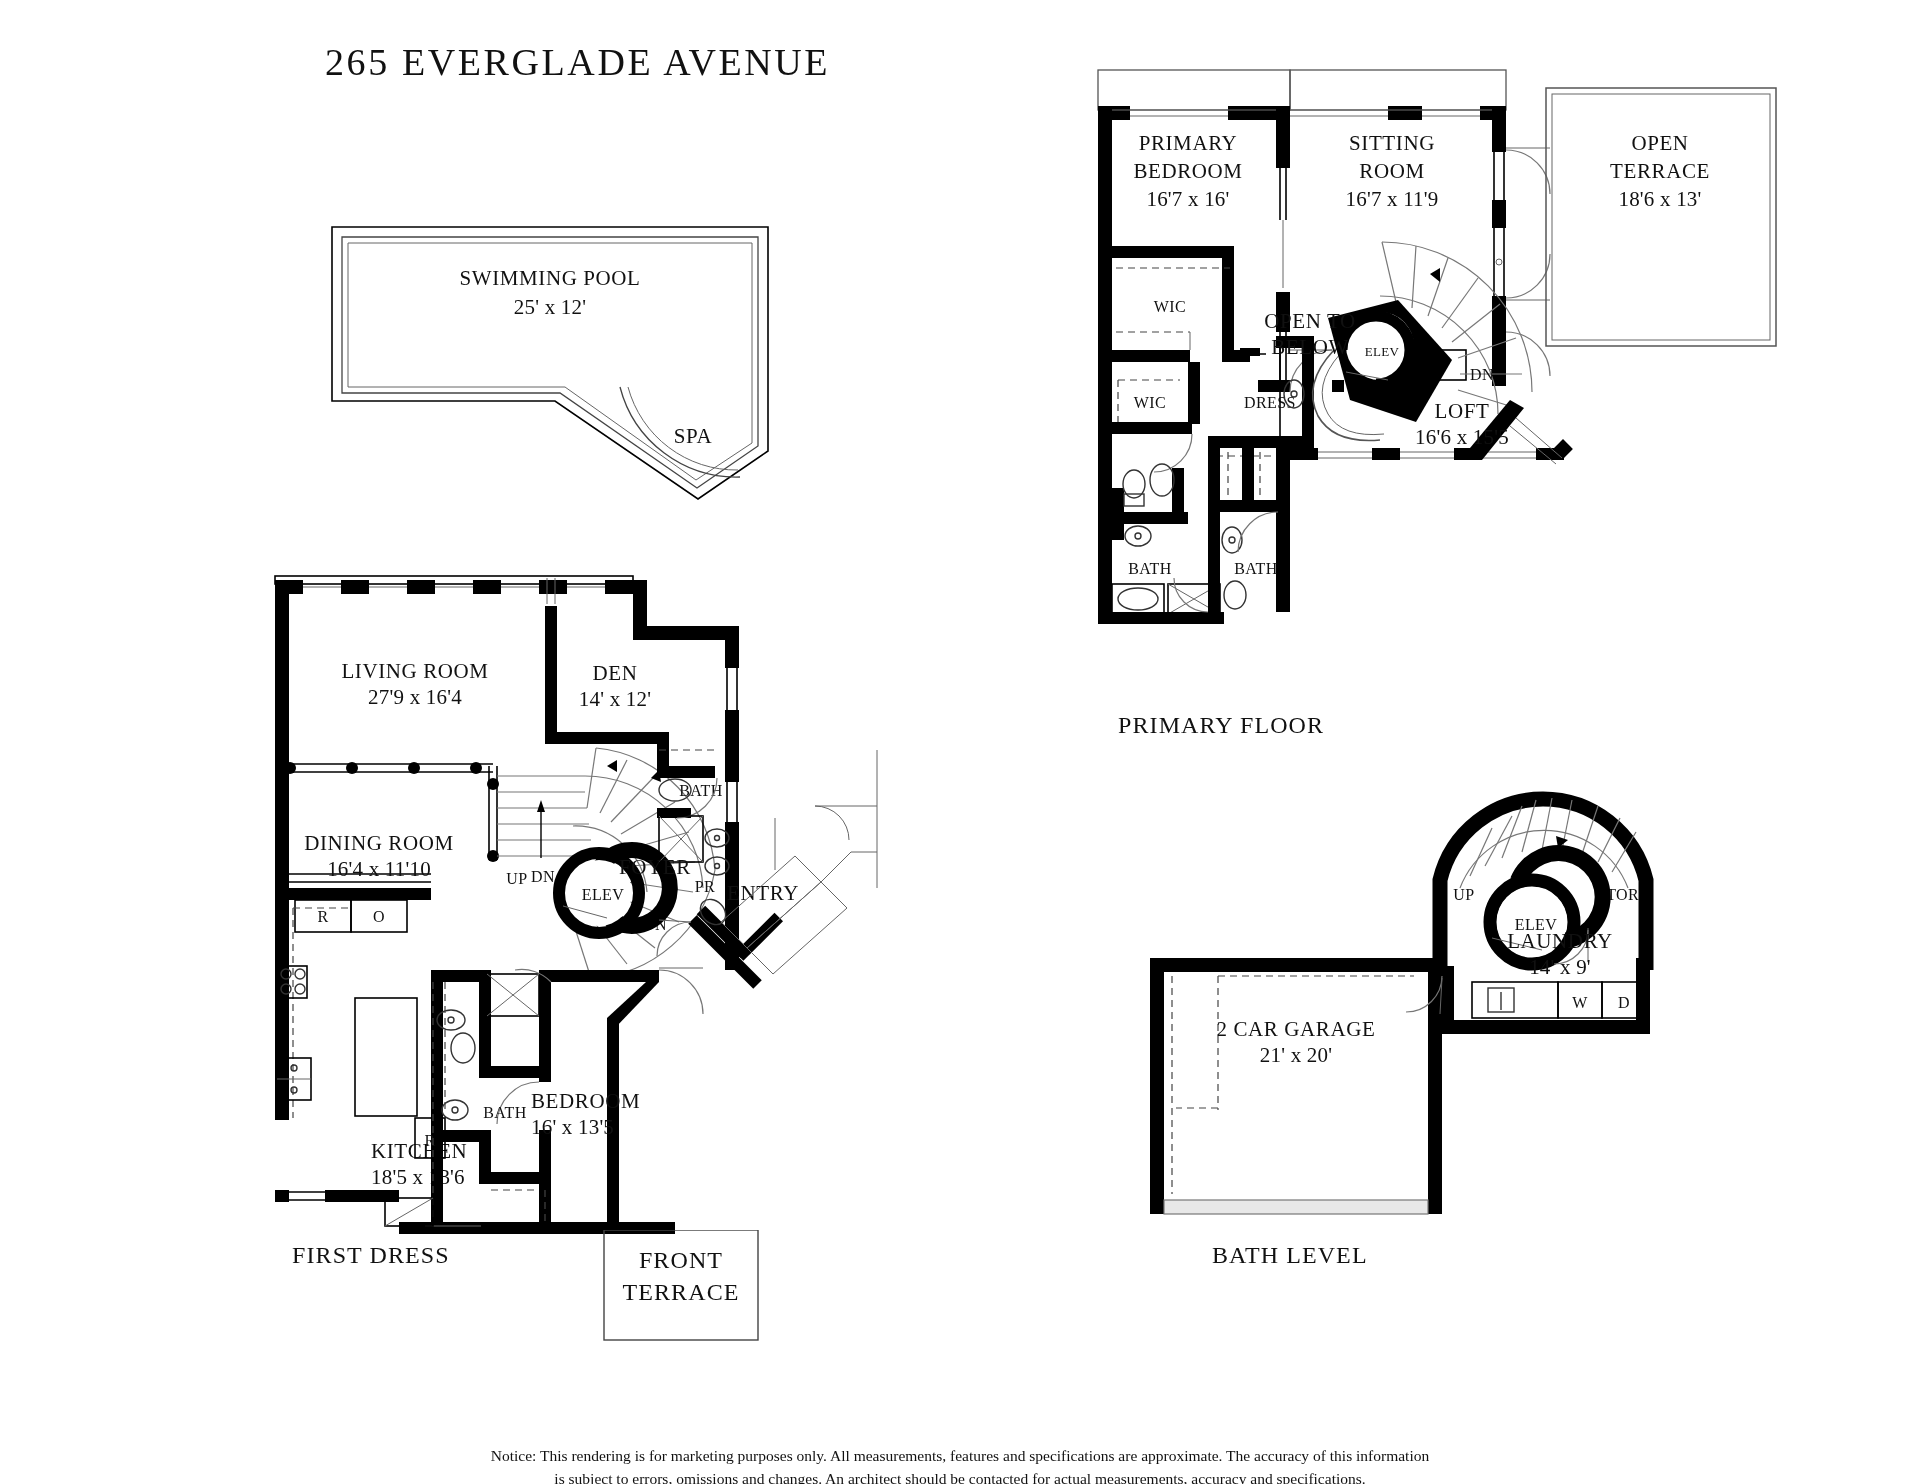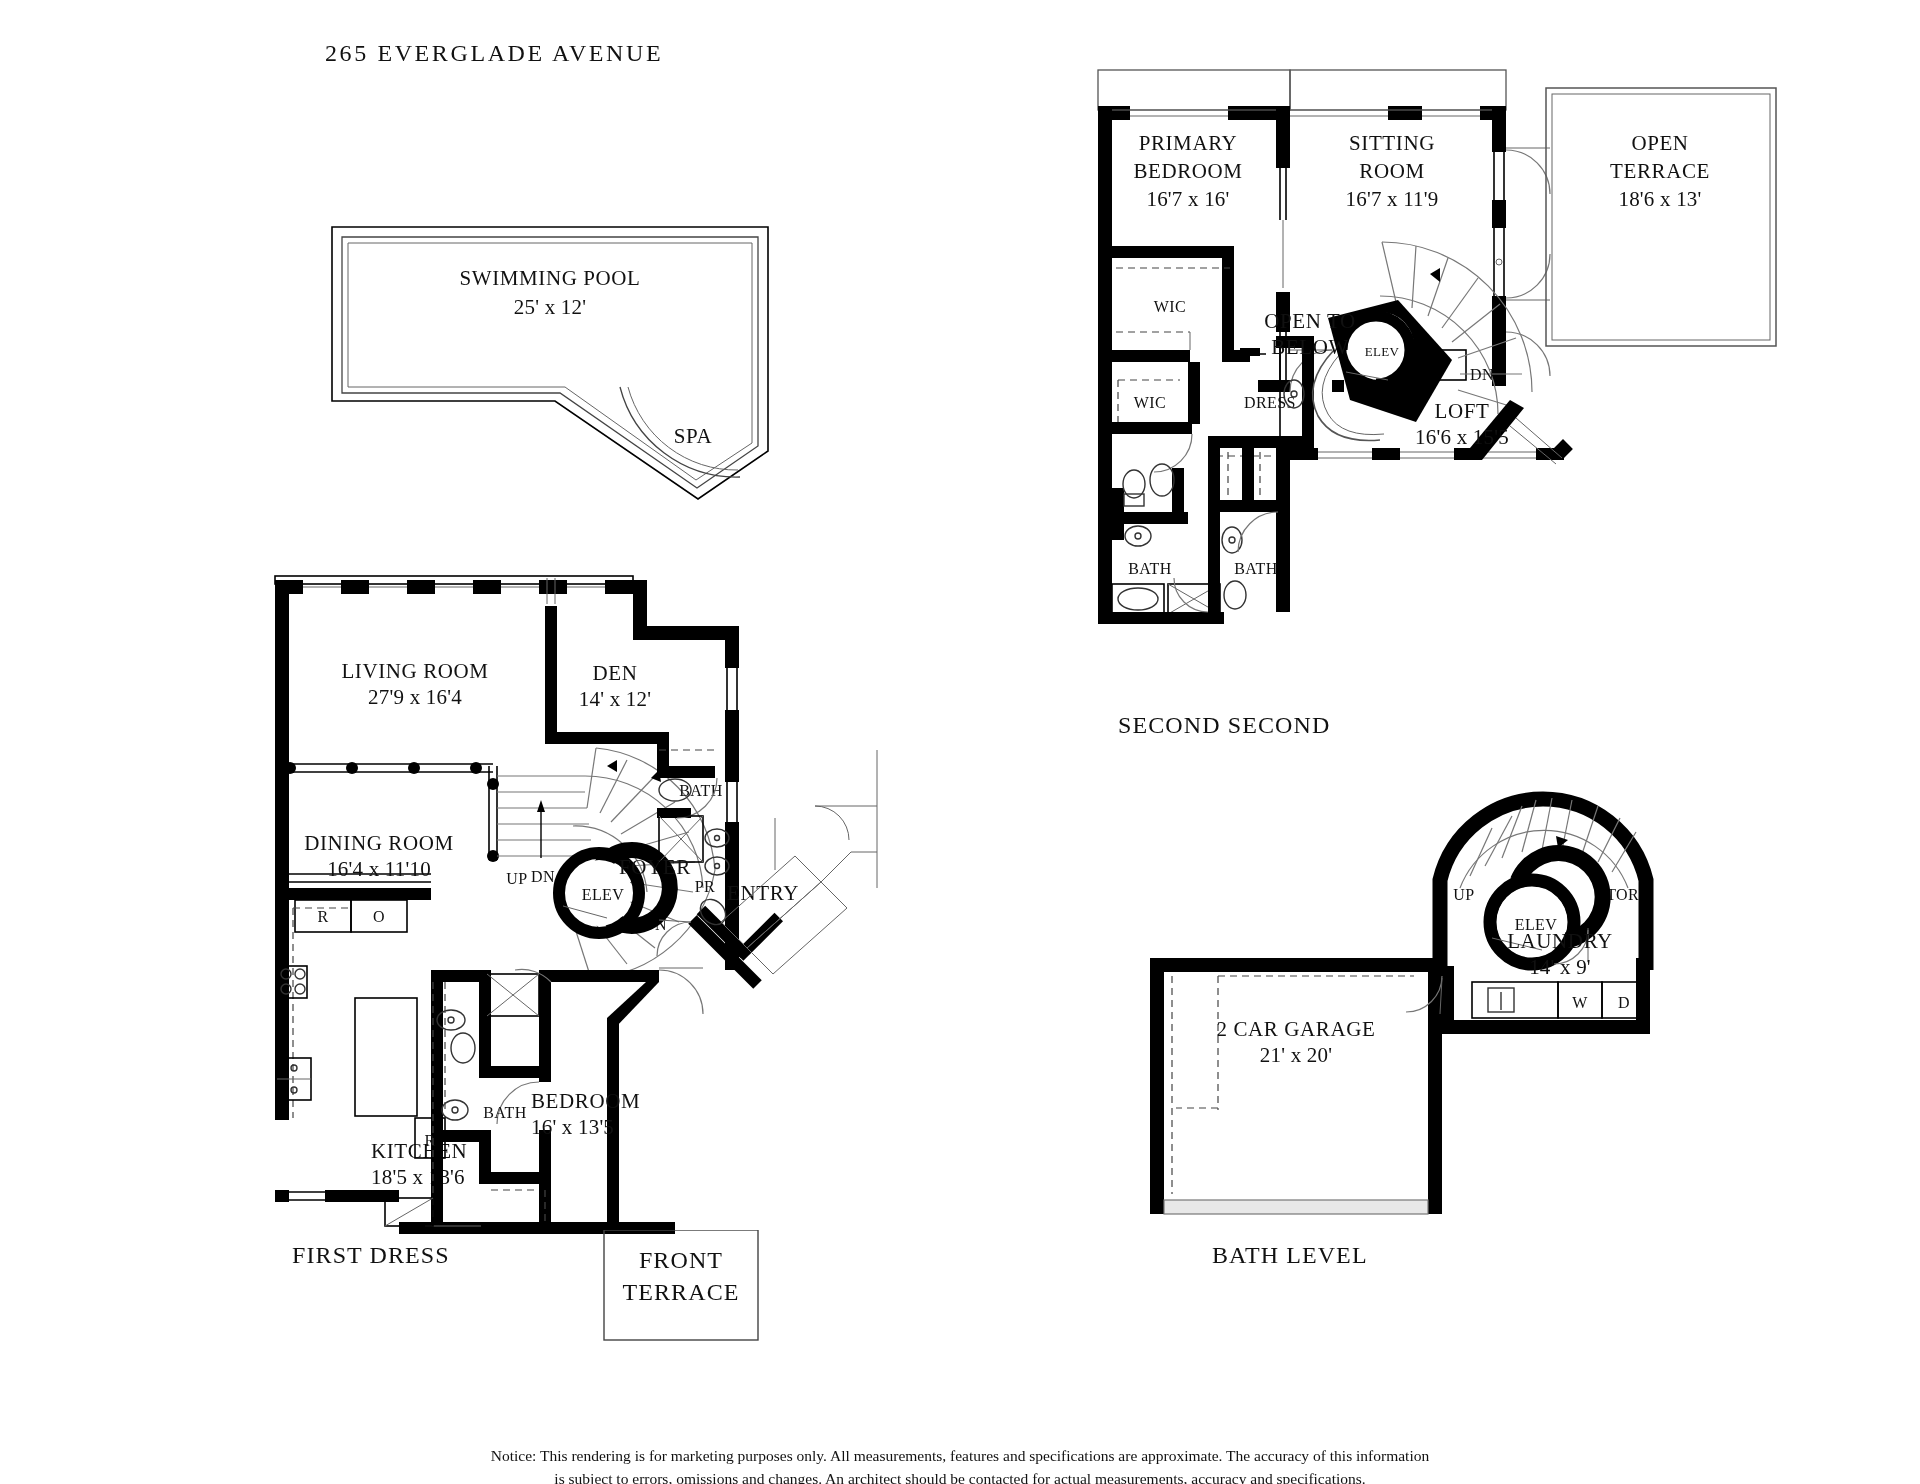--- a/index.html
+++ b/index.html
@@ -29,21 +29,21 @@
   .door{fill:none;stroke:#777;stroke-width:1.2;}
   .fixture{fill:none;stroke:#333;stroke-width:1.4;}
   .dot{fill:#000;}
 </style>
 </head>
 <body>
 
 <div class="plan-root">
 
   <div style="position:absolute;left:325px;top:40px;">
-    <span class="t-title" style="font-size:24px;letter-spacing:2.6px;">265 EVERGLADE AVENUE</span>
+    <span class="t-title" style="font-size:38px;letter-spacing:2.6px;">265 EVERGLADE AVENUE</span>
   </div>
 
   <svg width="460" height="290" viewBox="0 0 460 290" style="position:absolute;left:320px;top:215px;">
 
     <polygon class="thin" points="12,12 448,12 448,236 378,284 235,186 12,186" style="stroke-width:1.6;fill:none"></polygon>
 
     <polygon class="thin2" points="22,22 438,22 438,231 377,273 240,178 22,178" style="stroke-width:1.3;fill:none"></polygon>
     <polygon class="hair" points="28,28 432,28 432,228 376,265 245,172 28,172" style="stroke-width:1;fill:none"></polygon>
 
     <path class="thin2" d="M300,172 A120,120 0 0 0 420,262"></path>
@@ -448,21 +448,21 @@
 
     <text class="t-room" x="580" y="100" text-anchor="middle">OPEN</text>
     <text class="t-room" x="580" y="128" text-anchor="middle">TERRACE</text>
     <text class="t-dim" x="580" y="156" text-anchor="middle">18'6 x 13'</text>
 
     <text class="t-room" x="382" y="368" text-anchor="middle">LOFT</text>
     <text class="t-dim" x="382" y="394" text-anchor="middle">16'6 x 15'5</text>
   </svg>
 
   <div style="position:absolute;left:1118px;top:712px;">
-    <span class="t-floor">SECOND SECOND</span>
+    <span class="t-floor">PRIMARY FLOOR</span>
   </div>
 
   <svg width="560" height="470" viewBox="0 0 560 470" style="position:absolute;left:1140px;top:770px;">
 
     <path d="M300,200 L300,110 A106,106 0 0 1 506,110 L506,200" style="fill:none;stroke:#000;stroke-width:15"></path>
 
     <g class="stair">
       <path d="M320,118 A90,90 0 0 1 488,118"></path>
       <line x1="330" y1="106" x2="352" y2="58"></line>
       <line x1="345" y1="96" x2="372" y2="46"></line>

